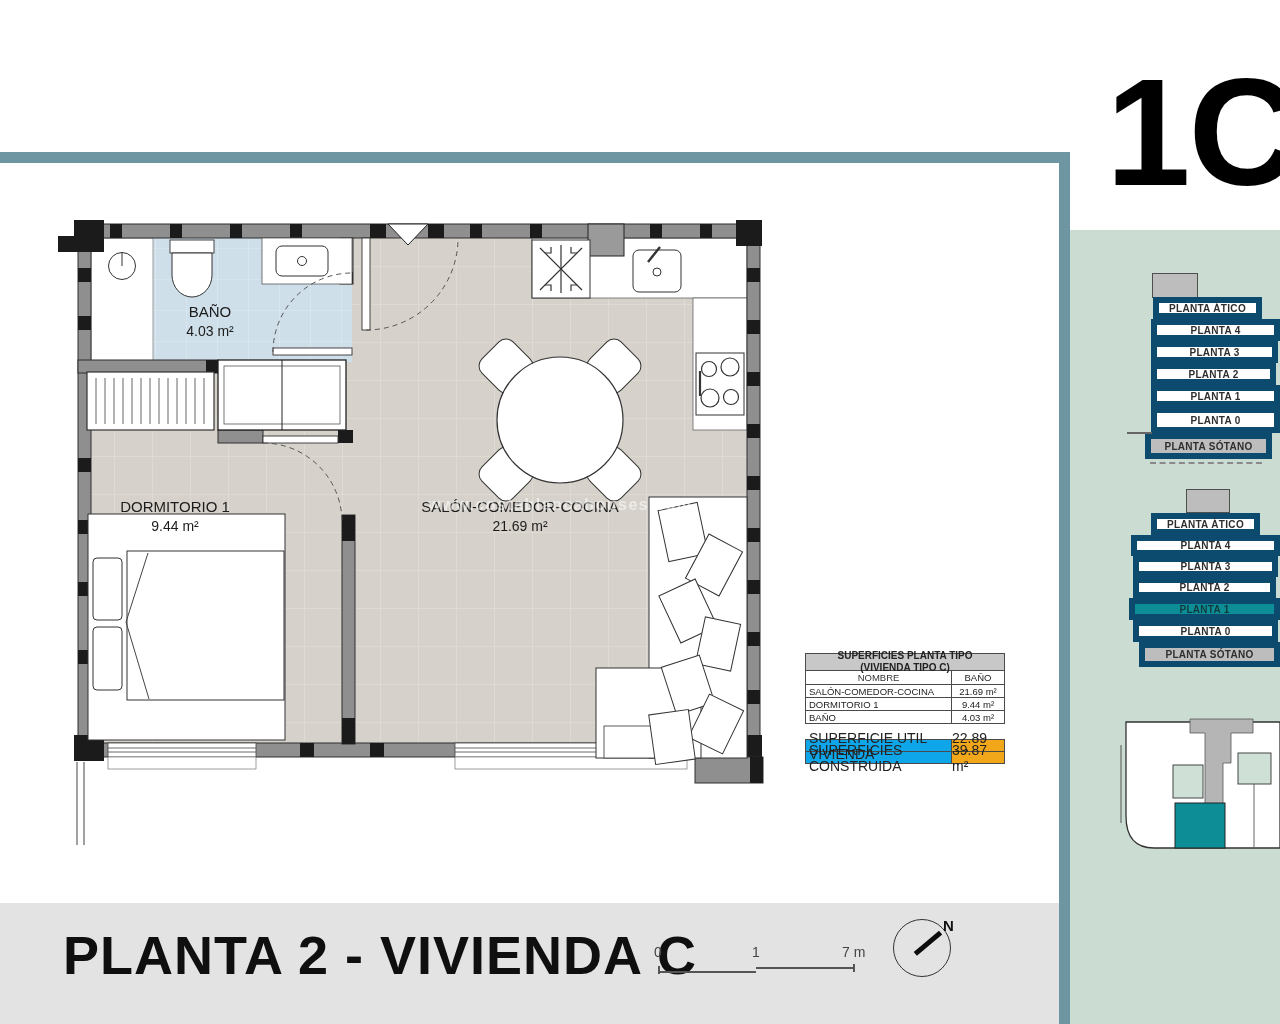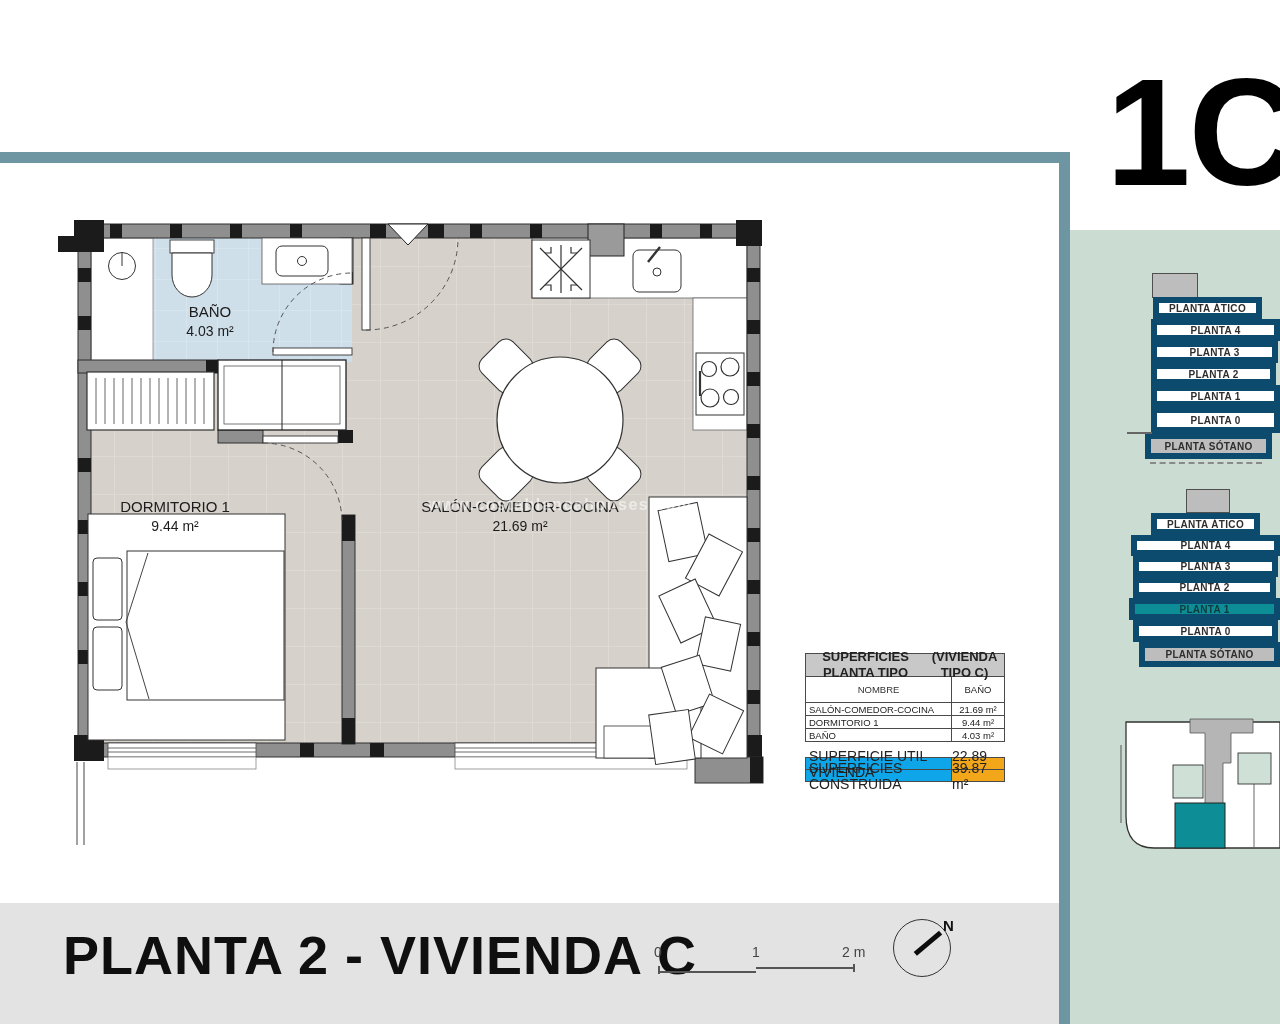--- a/index.html
+++ b/index.html
@@ -25,25 +25,25 @@
         display:flex;align-items:center;justify-content:center;font-size:10px;
         font-weight:bold;color:#2e2e2e;letter-spacing:.3px;z-index:3}
   .frow.gray{background:#BDBDBD}
   .frow.sel{background:#0D8E96;color:#12393c}
   .roofbox{position:absolute;box-sizing:border-box;border:1px solid #4f4f4f;
            background:#BDBDBD;z-index:3}
   .groundline{position:absolute;height:2px;background:#666;z-index:3}
   .dashline{position:absolute;border-top:2px dashed #8a8a8a;z-index:3}
   
   .tblwrap{position:absolute;left:805px;top:653px;width:200px;z-index:3;color:#222}
-  .tbl-head{box-sizing:border-box;border:1px solid #4a4a4a;background:#C8C8C8;height:24px;
-            display:flex;align-items:center;justify-content:center;
-            font-weight:bold;font-size:13px;line-height:1.25;text-align:center}
+  .tbl-head{box-sizing:border-box;border:1px solid #4a4a4a;background:#C8C8C8;height:18px;
+            display:flex;flex-direction:column;align-items:center;justify-content:center;
+            font-weight:bold;font-size:10px;line-height:1.25;text-align:center}
   .tbl-cols{display:flex;box-sizing:border-box;border:1px solid #4a4a4a;border-top:none;
-            height:26px;font-size:9.5px;background:#fff}
+            height:14px;font-size:9.5px;background:#fff}
   .tbl-cols.datarow{height:13px}
   .cname{flex:0 0 146px;display:flex;align-items:center;padding-left:3px;
          box-sizing:border-box;border-right:1px solid #4a4a4a}
   .cval{flex:1;display:flex;align-items:center;justify-content:center}
   .hd .cname{justify-content:center;padding-left:0;color:#333}
   .totrow{display:flex;box-sizing:border-box;border:1px solid #4a4a4a;height:13px;
           font-size:14px;background:#0ea5e9;margin-top:-1px}
   .totrow.first{margin-top:15px}
   .totrow .cval{background:#F2A71B}
   
@@ -332,21 +332,21 @@
 <div class="frow" style="left:1133px;top:577px;width:143px;height:21px">PLANTA 2</div>
 <div class="frow sel" style="left:1129px;top:598px;width:151px;height:22px">PLANTA 1</div>
 <div class="frow" style="left:1133px;top:620px;width:145px;height:22px">PLANTA 0</div>
 <div class="frow gray" style="left:1139px;top:642px;width:141px;height:25px">PLANTA SÓTANO</div>
 
 <div class="maintitle">PLANTA 2 - VIVIENDA C</div>
 
 <div class="scalebar">
   <span class="lbl" style="left:4px">0</span>
   <span class="lbl" style="left:102px">1</span>
-  <span class="lbl" style="left:192px">2 m</span>
+  <span class="lbl" style="left:192px">7 m</span>
   <div class="tick" style="left:8px;top:22px;width:2px;height:8px"></div>
   <div class="seg" style="left:8px;top:27px;width:98px;height:2px"></div>
   <div class="seg" style="left:106px;top:23px;width:97px;height:2px"></div>
   <div class="tick" style="left:203px;top:20px;width:2px;height:8px"></div>
 </div>
 
 <div class="compass">
   <div class="circ"></div>
   <div class="needle"></div>
   <span class="nlbl">N</span>

